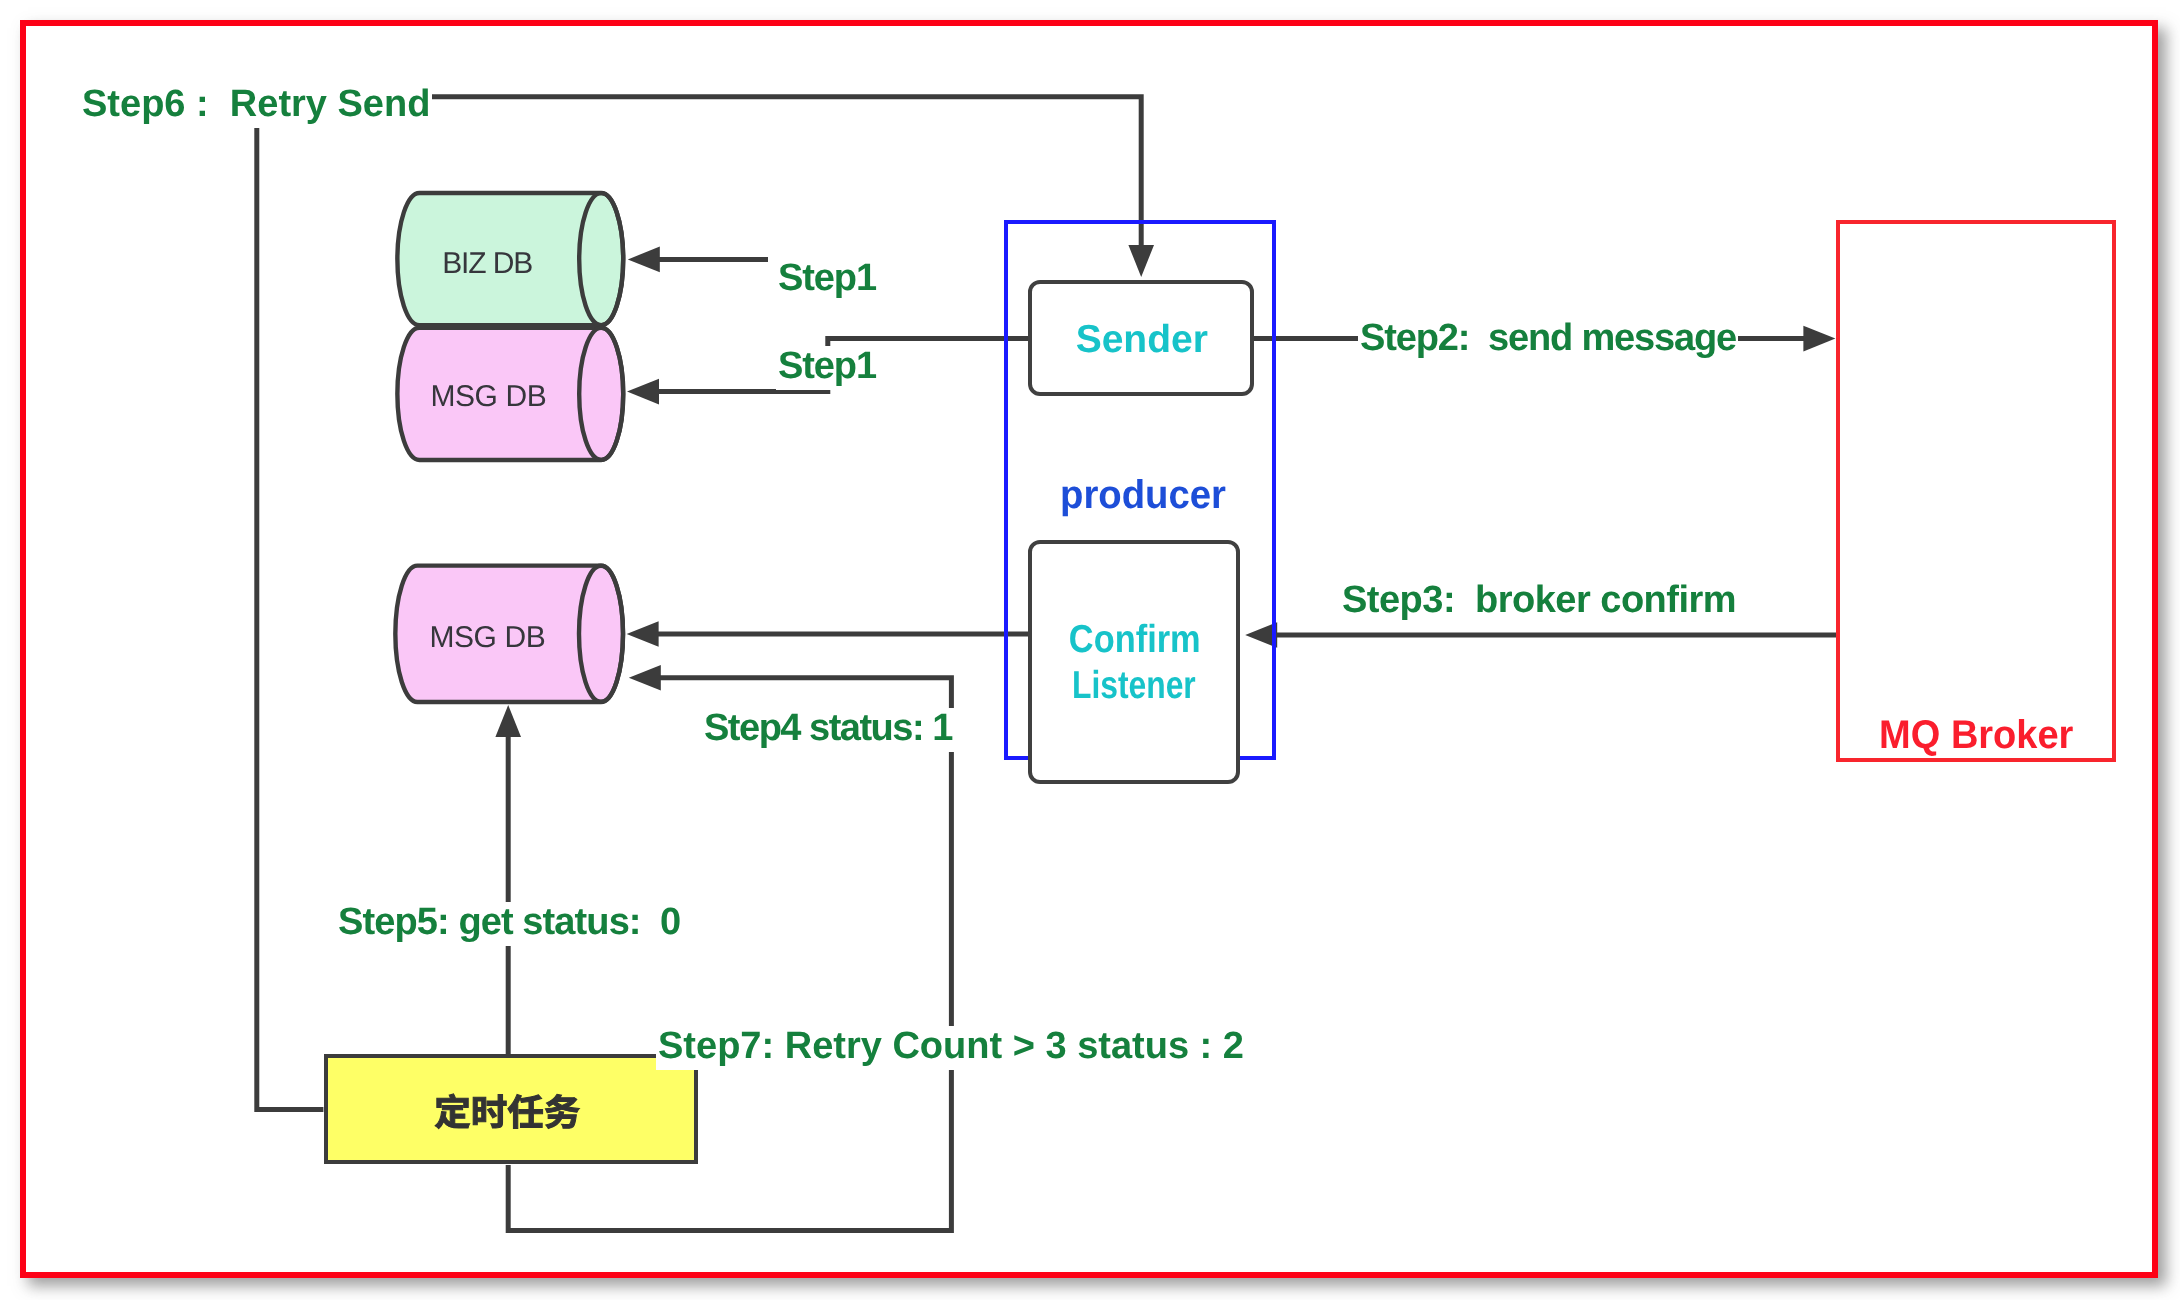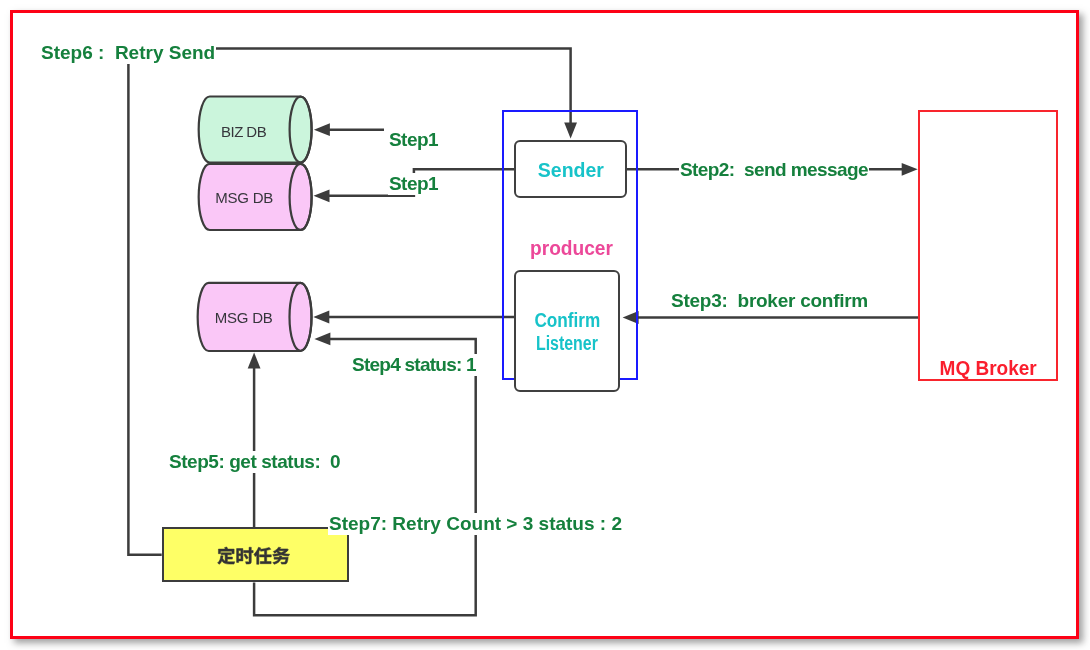--- a/index.html
+++ b/index.html
@@ -54,21 +54,21 @@
     <ellipse fill="none" cx="300.5" cy="316.9" rx="11" ry="34"></ellipse>
   </g>
   <g fill="#36363c" font-size="15px" text-anchor="middle">
     <text x="243.6" y="136.5" letter-spacing="-0.55">BIZ DB</text>
     <text x="244.2" y="202.9" letter-spacing="-0.2">MSG DB</text>
     <text x="243.7" y="323.4" letter-spacing="-0.2">MSG DB</text>
   </g>
 </svg>
 
 <div class="box" style="left:502px;top:110px;width:136.4px;height:270px;border:2.5px solid #1a1aff;"></div>
-<div class="lbl" id="lprod" style="left:528.6px;top:237.1px;font-size:20px;line-height:22px;color:#ec4899;background:transparent;text-align:right;"><span style="display:inline-block;transform:scaleX(0.957);transform-origin:0 50%;">producer</span></div>
+<div class="lbl" id="lprod" style="left:528.6px;top:237.1px;font-size:20px;line-height:22px;color:#1d4ed8;background:transparent;text-align:right;"><span style="display:inline-block;transform:scaleX(0.957);transform-origin:0 50%;">producer</span></div>
 
 <div class="box" style="left:514.4px;top:140.4px;width:113px;height:58px;border:2.2px solid #404040;border-radius:6px;background:#fff;font-weight:bold;font-size:19.5px;color:#17c3c9;">
     <span style="position:relative;top:1.3px;">Sender</span>
   </div>
 
 <div class="box" style="left:514.4px;top:269.6px;width:106px;height:122px;border:2.2px solid #404040;border-radius:6px;background:#fff;font-weight:bold;font-size:19.5px;line-height:23px;color:#17c3c9;">
     <span style="position:relative;top:1.5px;"><span style="display:inline-block;transform:scaleX(0.882);">Confirm</span><br><span style="display:inline-block;transform:scaleX(0.816);">Listener</span></span>
   </div>
 
 <div class="box" style="left:917.7px;top:109.8px;width:140.3px;height:271px;border:2px solid #f8252d;background:#fff;font-weight:bold;font-size:20px;color:#fa1e2d;align-items:flex-end;">

